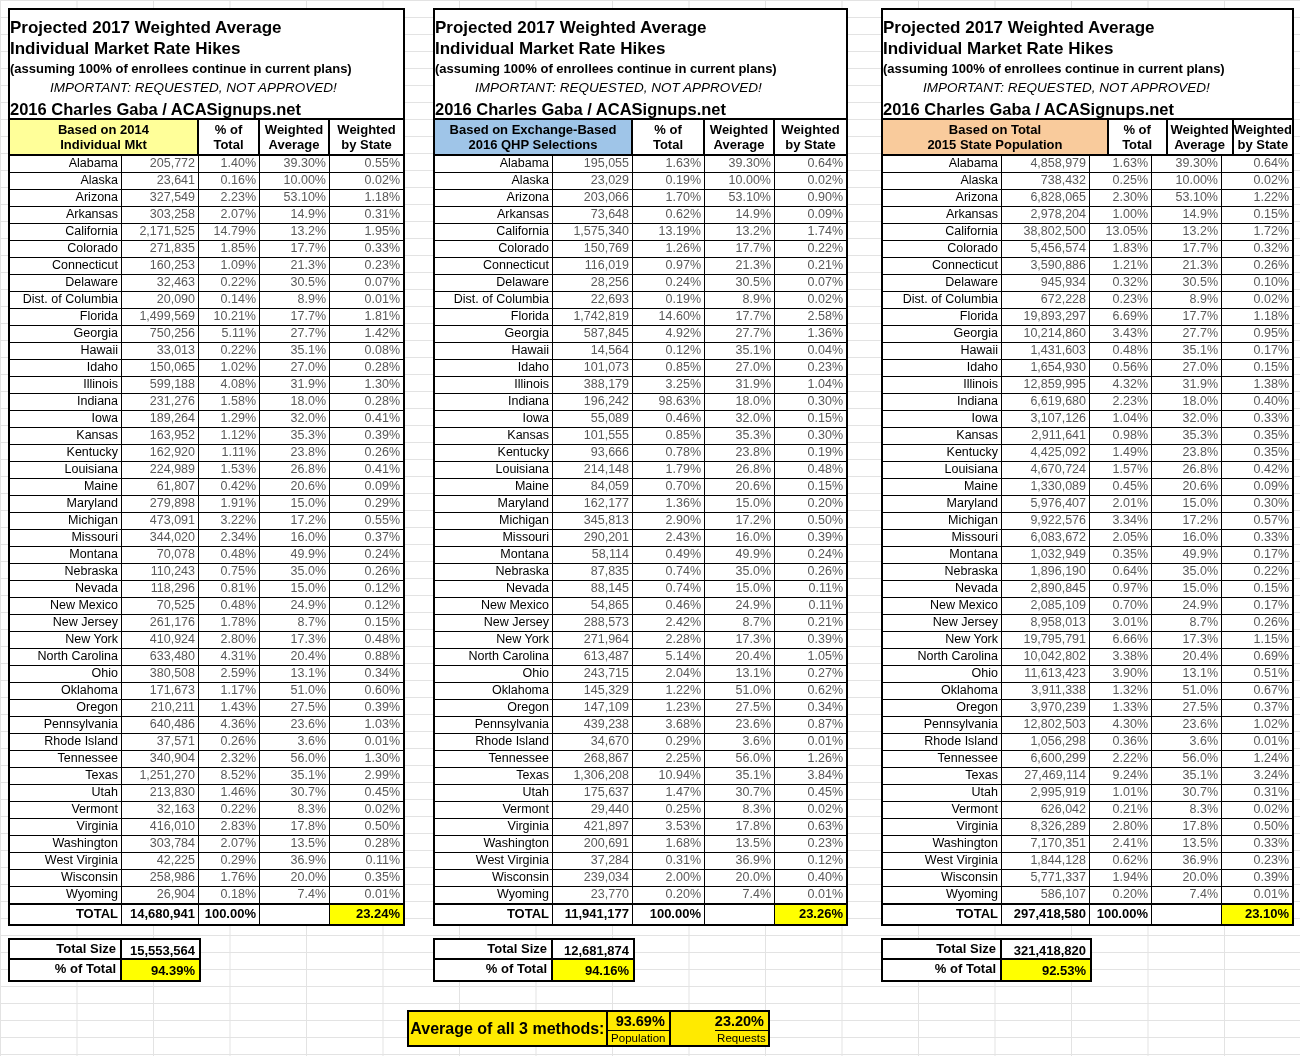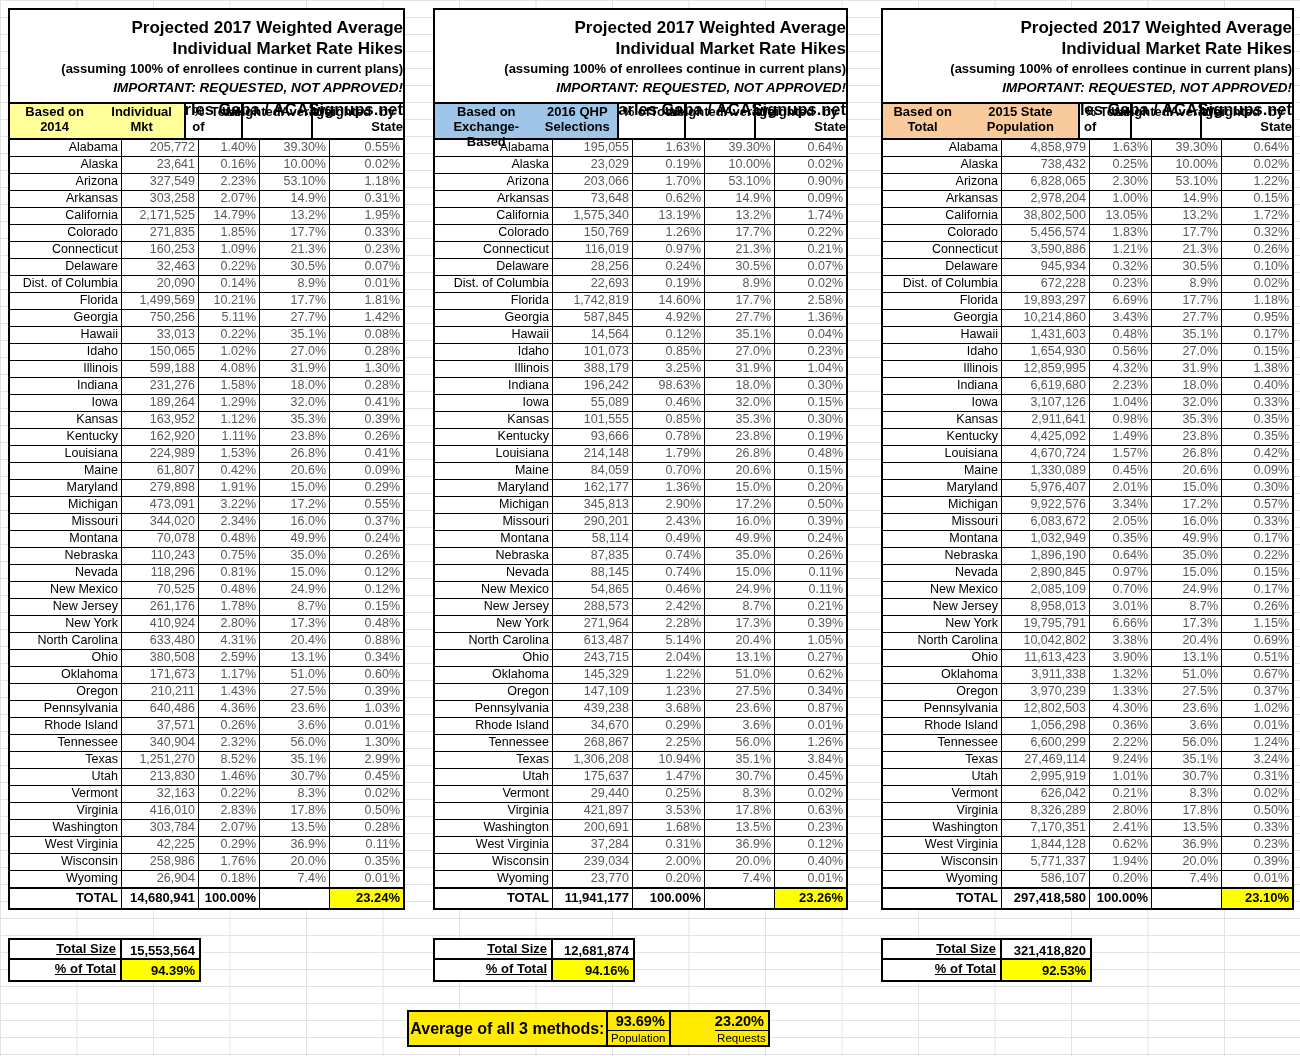--- a/index.html
+++ b/index.html
@@ -7,28 +7,28 @@
        font-family:"Liberation Sans",sans-serif;color:#000;}
   .gridbg{position:absolute;inset:0;
     background-image:linear-gradient(to right,#e3e3e3 1px,transparent 1px),
                      linear-gradient(to bottom,#e3e3e3 1px,transparent 1px);
     background-size:76.5px 17px;}
   .sheet-table{position:absolute;top:8px;border:2px solid #000;background:#fff;box-sizing:border-box;}
   .tbl0{left:8px;width:397px}
   .tbl1{left:433px;width:415px}
   .tbl2{left:881px;width:413px}
 
-  .title-box{height:94px;border-bottom:2px solid #000;text-align:right;padding-top:7px;box-sizing:border-box;padding-left:32px;}
+  .title-box{height:110px;border-bottom:2px solid #000;text-align:left;padding-top:7px;box-sizing:border-box;}
   .title-main{font-weight:bold;font-size:17px;line-height:21px;}
   .title-note{font-weight:bold;font-size:13px;line-height:19px;}
-  .title-warning{font-weight:bold;font-style:italic;font-size:13.5px;line-height:19px;}
+  .title-warning{font-weight:normal;font-style:italic;font-size:13.5px;line-height:19px;margin-left:40px;}
   .title-credit{font-weight:bold;font-size:16.5px;line-height:24px;}
 
   .header-row{display:flex;height:34px;border-bottom:2px solid #000;font-weight:bold;font-size:13px;text-align:center;}
-  .hc{border-right:2px solid #000;display:flex;flex-direction:row;justify-content:center;box-sizing:border-box;line-height:15px;text-align:center;}
+  .hc{border-right:2px solid #000;display:flex;flex-direction:column;justify-content:center;box-sizing:border-box;line-height:15px;text-align:center;}
   .hc:last-child{border-right:none;flex:1;}
   .tbl0 .hgroup{width:189px}.tbl0 .hpct{width:61px}.tbl0 .hwavg{width:70px}
   .tbl1 .hgroup{width:198px}.tbl1 .hpct{width:72px}.tbl1 .hwavg{width:70px}
   .tbl2 .hgroup{width:239px}.tbl2 .hpct{width:62px}.tbl2 .hwavg{width:70px}
 
   .rows{}
   .row{display:flex;height:17px;border-bottom:1px solid #000;font-size:12.5px;box-sizing:border-box;}
   .cell{box-sizing:border-box;border-right:1px solid #000;text-align:right;padding:0 3px;
         line-height:15px;white-space:nowrap;overflow:hidden;color:var(--value-text);}
   .cell.c0{color:#000;}
@@ -39,21 +39,21 @@
 
   .total-row{display:flex;height:20px;border-top:1px solid #000;font-weight:bold;font-size:13px;box-sizing:border-box;}
   .total-row .cell{line-height:18px;color:#000;}
   .total-row .cell.c4{background:var(--highlight);}
 
   .mini{position:absolute;top:938px;border:2px solid #000;box-sizing:border-box;
         font-size:13px;font-weight:bold;background:#fff;}
   .mini0{left:8px;width:193px}.mini1{left:433px;width:202px}.mini2{left:881px;width:211px}
   .mrow{display:flex;height:20px;box-sizing:border-box;}
   .mrow:first-child{border-bottom:2px solid #000;}
-  .mlabel{border-right:2px solid #000;text-align:right;padding:0 4px;box-sizing:border-box;line-height:18px;text-decoration:underline;}
+  .mlabel{border-right:2px solid #000;text-align:right;padding:0 4px;box-sizing:border-box;line-height:18px;}
   .mini0 .mlabel{width:112px}.mini1 .mlabel{width:118px}.mini2 .mlabel{width:119px}
   .mval{flex:1;text-align:right;padding:2px 4px;line-height:18px;box-sizing:border-box;}
   .yellow{background:var(--highlight);}
 
   .banner{position:absolute;left:407px;top:1010px;width:363px;height:37px;border:2px solid #000;
           background:var(--banner);display:flex;box-sizing:border-box;}
   .blabel{width:221px;border-right:2px solid #000;font-weight:bold;font-size:16px;
           display:flex;align-items:center;justify-content:center;box-sizing:border-box;}
   .bcol{width:70px;border-right:2px solid #000;display:flex;flex-direction:column;box-sizing:border-box;}
   .bcol:last-child{border-right:none;flex:1;margin-left:44px;}

